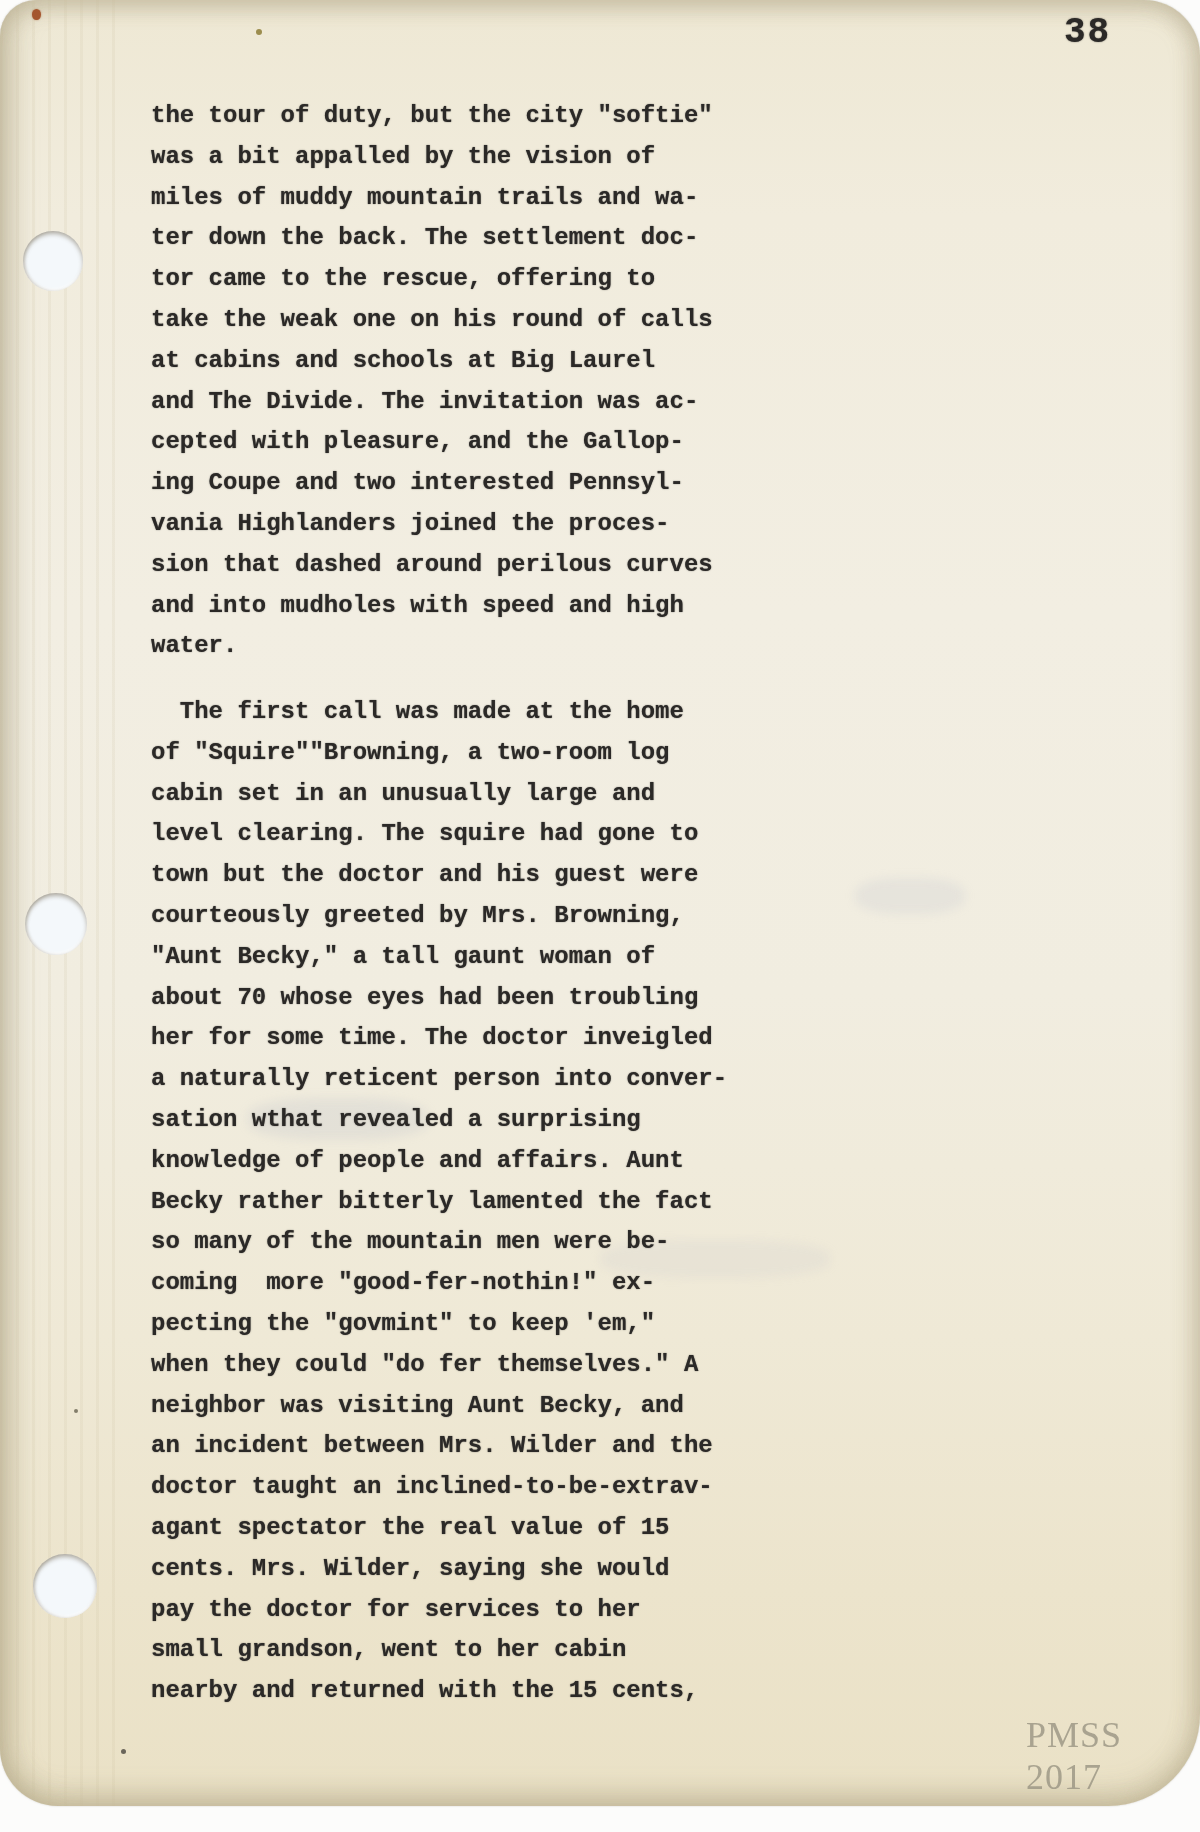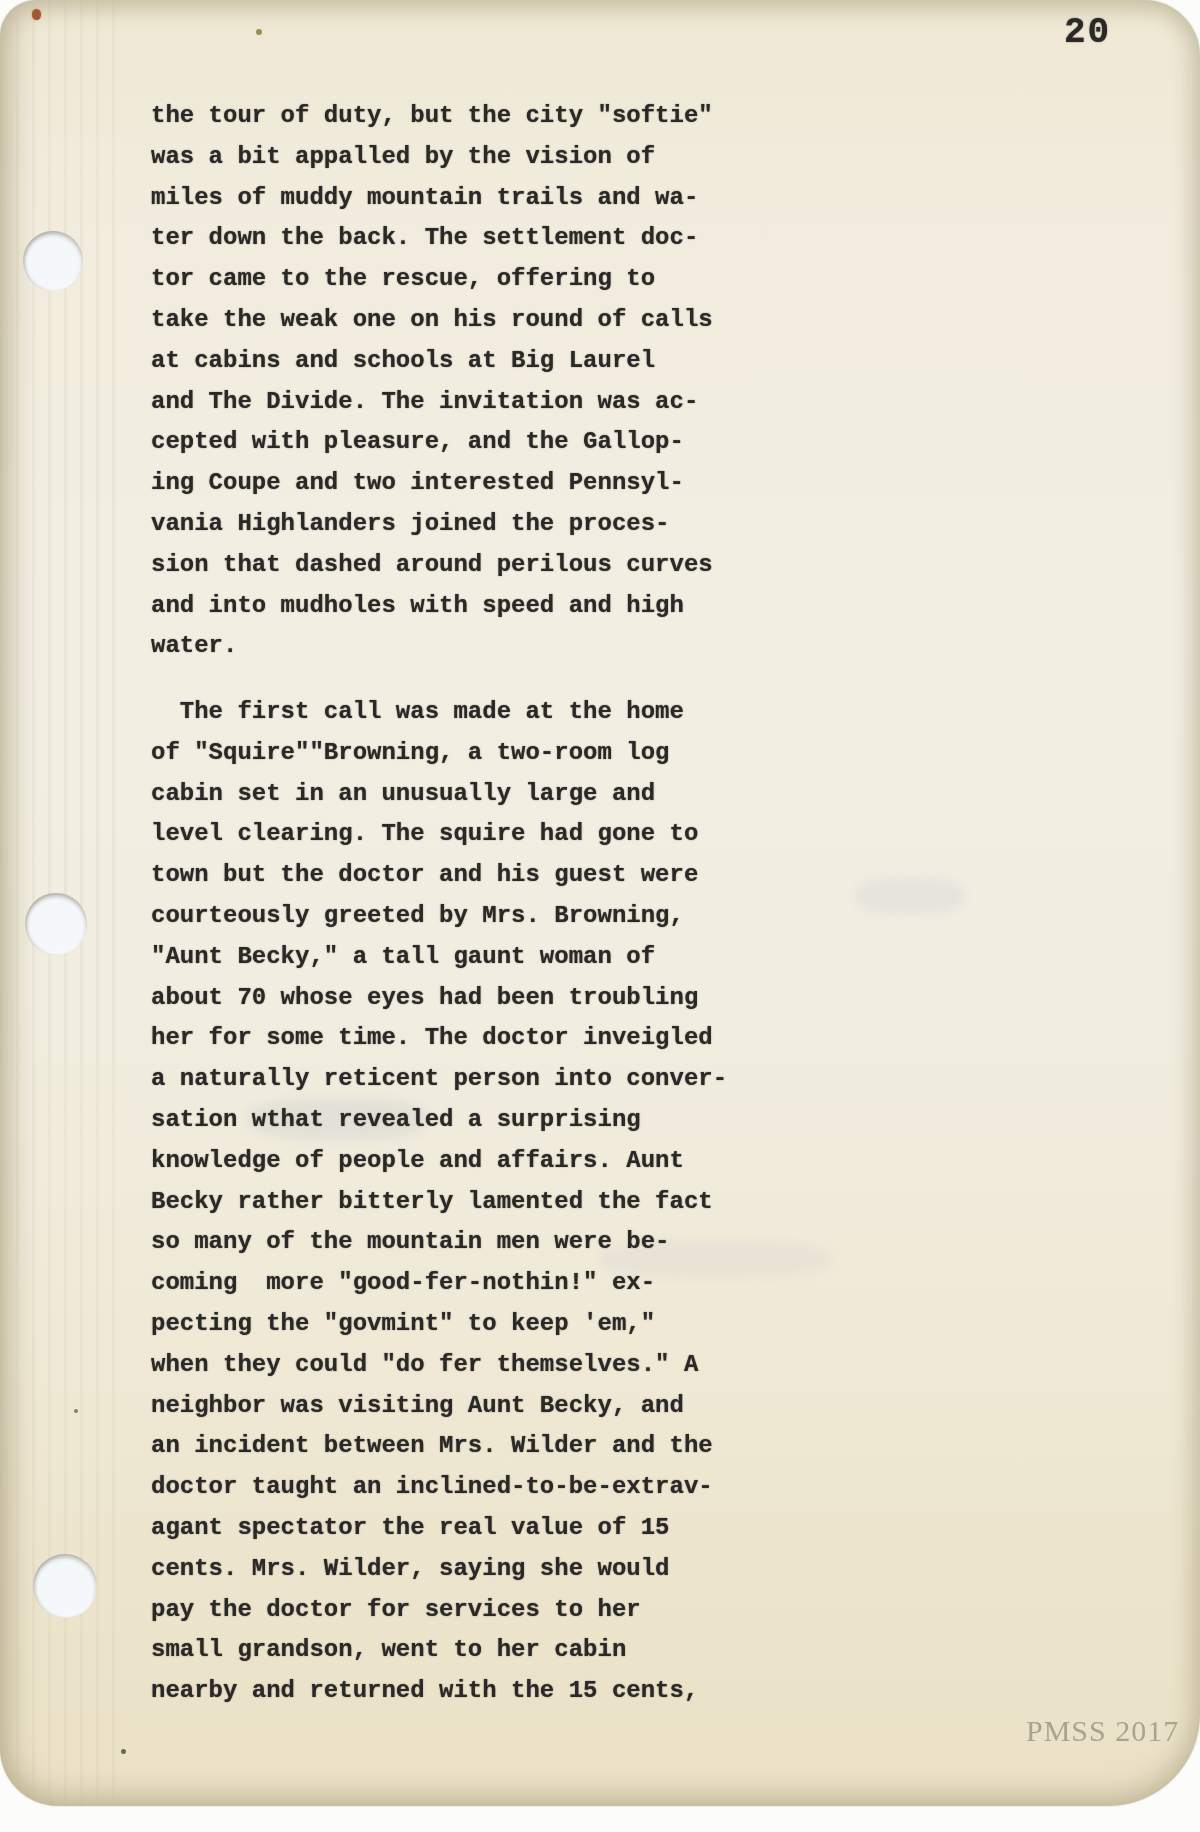--- a/index.html
+++ b/index.html
@@ -54,21 +54,21 @@
     line-height:40.8px;
     color:#2b2927;
     white-space:pre;
     text-shadow:0 0 1.3px rgba(43,41,39,0.72);
   }
   .para1{top:96px;}
   .para2{top:692px;}
   .watermark{
     position:absolute;left:1026px;top:1714px;
     font-family:"Liberation Serif", serif;
-    font-size:30px;font-weight:400;
+    font-size:36px;font-weight:400;
     color:rgba(153,147,130,0.8);
     letter-spacing:1px;
   }
   .hole{
     position:absolute;border-radius:50%;
     background:#f4f8fb;
     box-shadow:
       inset 0 3px 4px rgba(110,100,78,0.45),
       inset 2px 0 3px rgba(130,120,95,0.25),
       inset 0 -2px 3px rgba(255,255,255,0.9);
@@ -90,21 +90,21 @@
 <body>
 
 <div class="scan">
   <div class="paper">
     <div class="left-band"></div>
 
     <div class="smudge smudge1"></div>
     <div class="smudge smudge2"></div>
     <div class="smudge smudge3"></div>
 
-    <div class="page-number">20</div>
+    <div class="page-number">38</div>
 
     <div class="para para1">the tour of duty, but the city "softie"
 was a bit appalled by the vision of
 miles of muddy mountain trails and wa-
 ter down the back. The settlement doc-
 tor came to the rescue, offering to
 take the weak one on his round of calls
 at cabins and schools at Big Laurel
 and The Divide. The invitation was ac-
 cepted with pleasure, and the Gallop-

